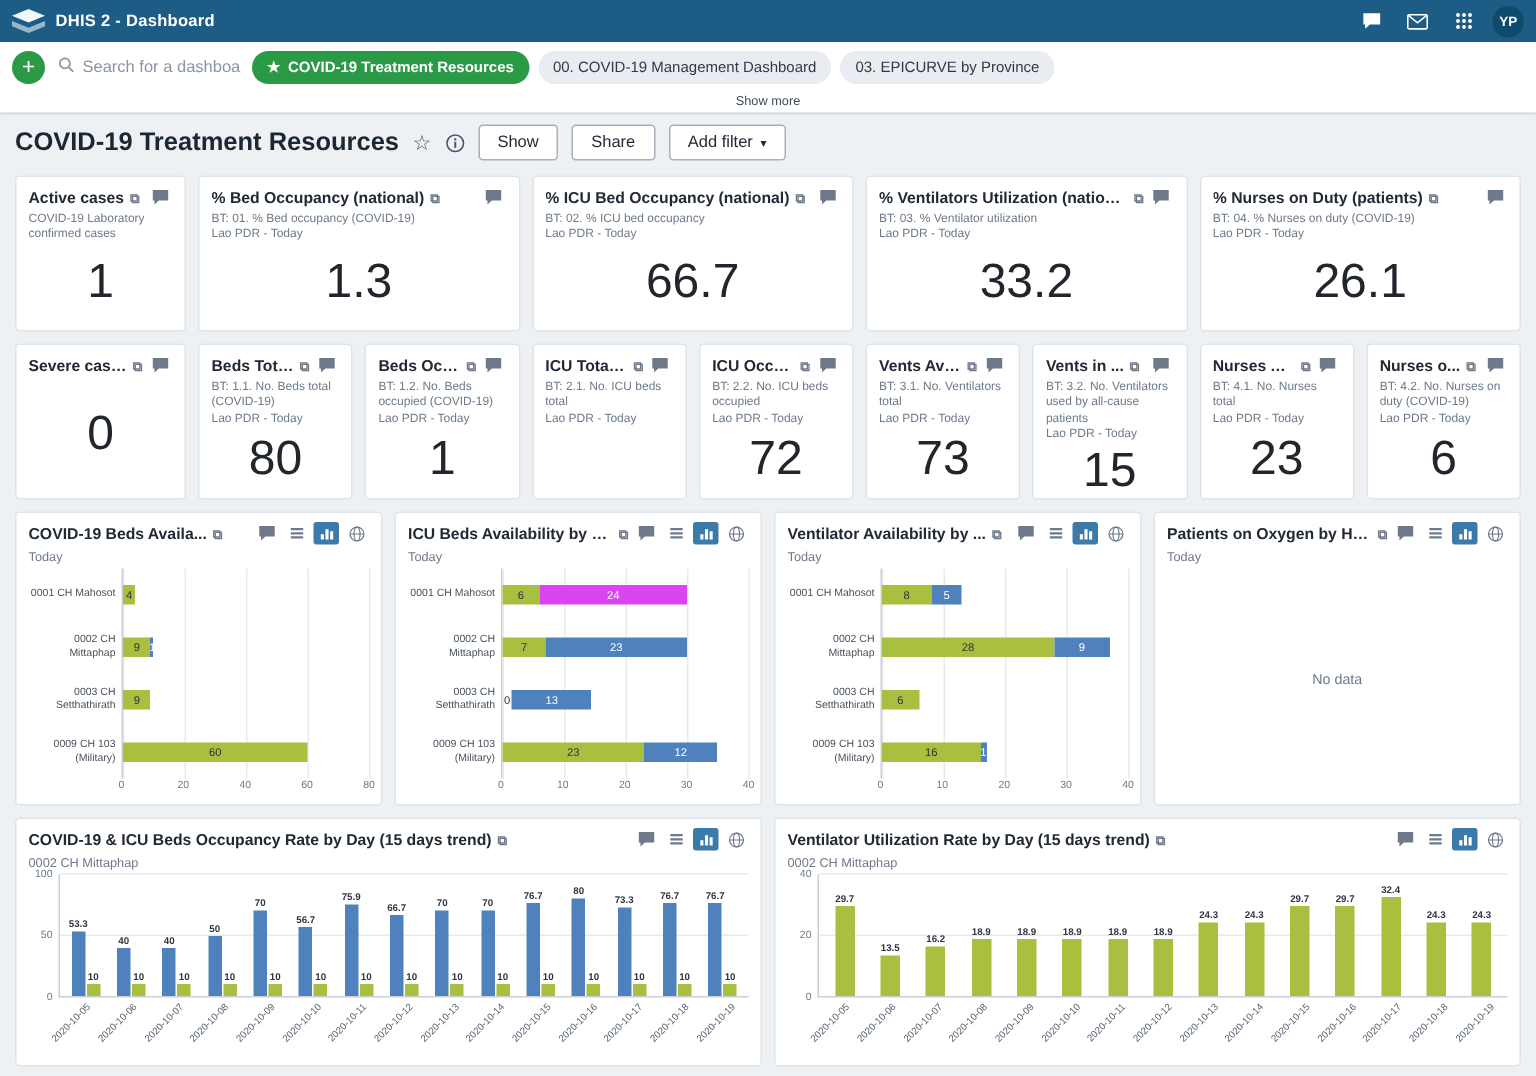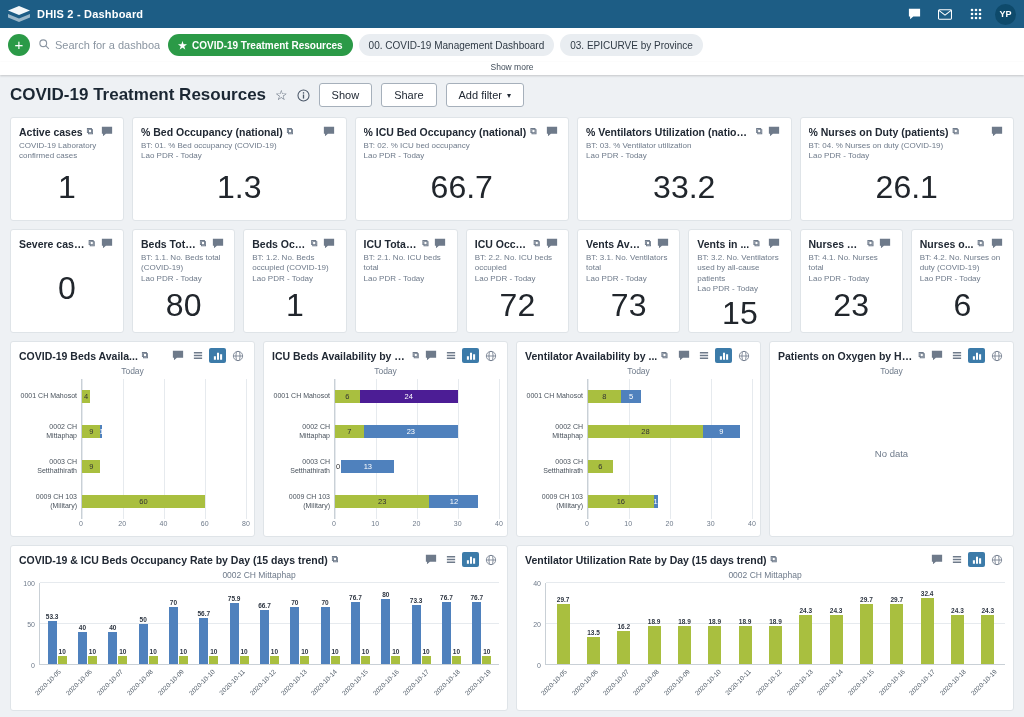--- a/index.html
+++ b/index.html
@@ -37,31 +37,31 @@
 .btn .caret{font-size:8px}
 
 .row{display:flex;gap:8px;margin-bottom:8px}
 .card{background:#fff;border:1px solid #dfe4e8;border-radius:3px;padding:6px 8px;overflow:hidden;display:flex;flex-direction:column;position:relative}
 .row1 .card,.row2 .card{height:104px;flex:1}
 .row1 .card:first-child,.row2 .card:first-child{flex:0 0 114px}
 .row3 .card{height:196px;flex:1}
 .row4 .card{height:166px;flex:1}
 
 .k-head{display:flex;align-items:center;gap:3px}
-.k-title{flex:1;min-width:0;display:flex;align-items:flex-start;gap:4px;font-size:10.5px;font-weight:bold;color:#212934}
+.k-title{flex:1;min-width:0;display:flex;align-items:flex-end;gap:4px;font-size:10.5px;font-weight:bold;color:#212934}
 .k-title .ttext{overflow:hidden;white-space:nowrap;text-overflow:ellipsis}
 .ext{color:#6e7a8a;font-size:9px;cursor:pointer;flex:none}
 .icn{width:17px;height:15px;display:flex;align-items:center;justify-content:center;color:#6e7a8a;cursor:pointer;flex:none;border-radius:2px}
 .icn.active{background:#3c7ba9;color:#fff}
 .k-sub{font-size:8px;line-height:1.3;color:#6e7a8a;text-align:left;margin-top:2px;white-space:pre-line}
 .k-sub.left{text-align:left}
 .k-value{flex:1;display:flex;align-items:center;justify-content:center;font-size:32px;color:#21262c}
 
 
-.c-sub{font-size:8.5px;color:#6e7a8a;text-align:center;margin:3px 0 1px}
+.c-sub{font-size:8.5px;color:#6e7a8a;margin:3px 0 1px}
 .nodata{flex:1;display:flex;align-items:center;justify-content:center;font-size:9.5px;color:#6e7a8a}
 
 .hchart{flex:1;display:flex;margin-top:2px;min-height:0}
 .hcats{width:62px;display:flex;flex-direction:column;flex:none}
 .hcat{flex:1;display:flex;align-items:center;justify-content:flex-end;text-align:right;font-size:7px;line-height:1.15;color:#49525c;padding-right:4px}
 .hplot{flex:1;position:relative;border-left:1px solid #c9d0d6}
 .hgridv{position:absolute;top:0;bottom:0;width:1px;background:#e6eaee}
 .hrows{position:absolute;top:0;left:0;right:0;bottom:0;display:flex;flex-direction:column}
 .hrow{flex:1;display:flex;align-items:center}
 .hseg{height:13px;position:relative;display:flex;align-items:center;justify-content:center;cursor:pointer;flex:none}
@@ -521,21 +521,21 @@
             <div class="hgridv" style="left: 0%;"></div>
             <div class="hgridv" style="left: 25%;"></div>
             <div class="hgridv" style="left: 50%;"></div>
             <div class="hgridv" style="left: 75%;"></div>
             <div class="hgridv" style="left: 100%;"></div>
             <div class="hrows">
               <div class="hrow">
                 <div class="hseg" style="width: 15%; background: rgb(169, 191, 63);">
                   <span style="color: rgb(51, 51, 51);">6</span>
                 </div>
-                <div class="hseg" style="width: 60%; background: #4c1d95;">
+                <div class="hseg" style="width: 60%; background: #d946ef;">
                   <span style="color: rgb(255, 255, 255);">24</span>
                 </div>
               </div>
               <div class="hrow">
                 <div class="hseg" style="width: 17.5%; background: rgb(169, 191, 63);">
                   <span style="color: rgb(51, 51, 51);">7</span>
                 </div>
                 <div class="hseg" style="width: 57.5%; background: rgb(79, 129, 189);">
                   <span style="color: rgb(255, 255, 255);">23</span>
                 </div>

